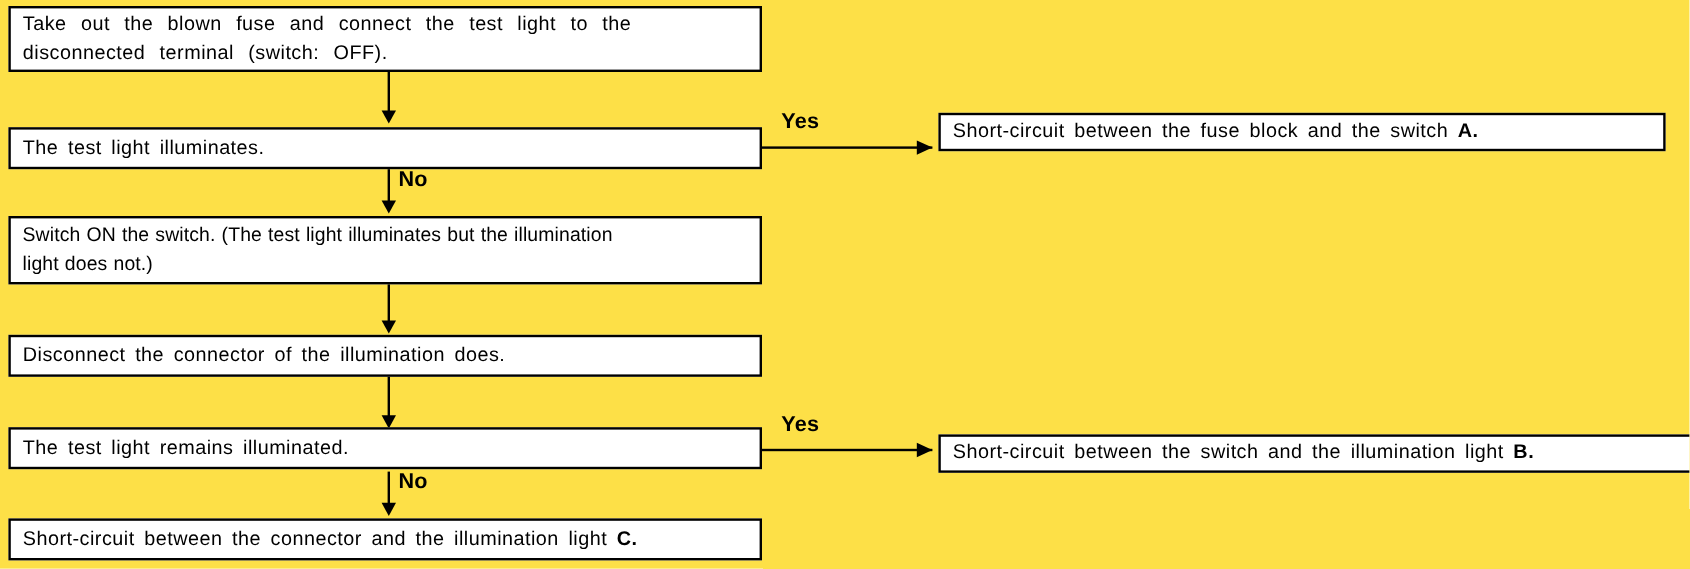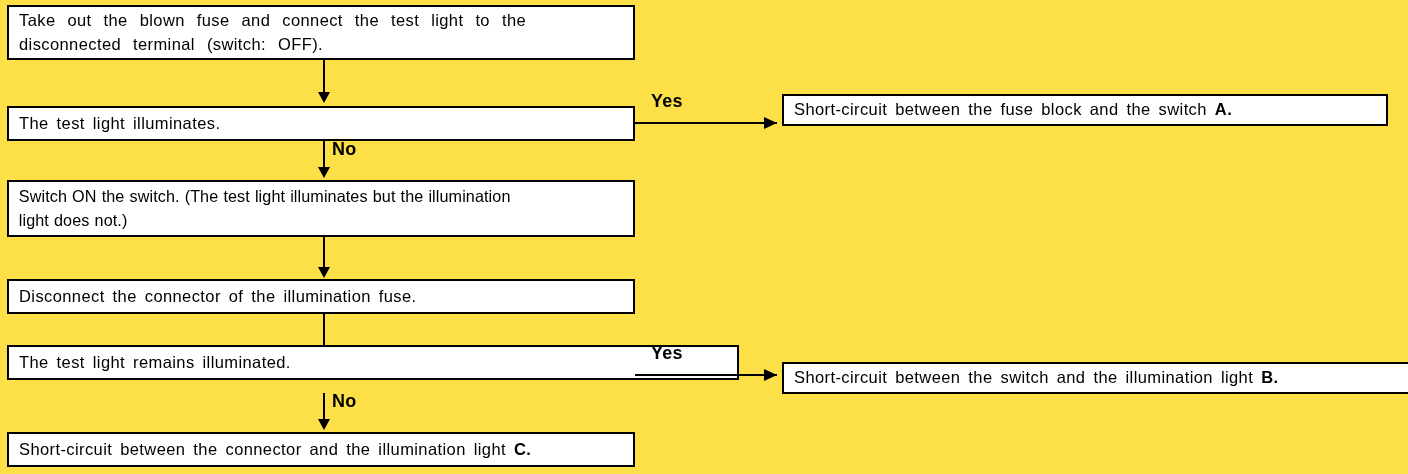--- a/index.html
+++ b/index.html
@@ -115,27 +115,27 @@
 
   <div class="box condensed" style="left:7px; top:180px; width:628px; height:57px;">
     <span class="txt">Switch ON the switch. (The test light illuminates but the illumination
 light does not.)</span>
   </div>
 
   <div class="vline" style="left:323px; top:237px; height:34px;"></div>
   <div class="arrow-down" style="left:318px; top:267px;"></div>
 
   <div class="box" style="left:7px; top:279px; width:628px; height:35px;">
-    <span class="txt">Disconnect the connector of the illumination fuse.</span>
+    <span class="txt">Disconnect the connector of the illumination does.</span>
   </div>
 
   <div class="vline" style="left:323px; top:314px; height:36px;"></div>
   <div class="arrow-down" style="left:318px; top:346px;"></div>
 
-  <div class="box" style="left:7px; top:345px; width:732px; height:35px;">
+  <div class="box" style="left:7px; top:356px; width:628px; height:35px;">
     <span class="txt">The test light remains illuminated.</span>
   </div>
 
   <div class="hline" style="left:635px; top:374px; width:142px;"></div>
   <div class="arrow-right" style="left:764px; top:369px;"></div>
   <div class="branch-label" style="left:651px; top:343px;">Yes</div>
 
   <div class="box" style="left:782px; top:362px; width:720px; height:32px;">
     <span class="txt"><span>Short-circuit between the switch and the illumination light </span><b>B.</b></span>
   </div>

